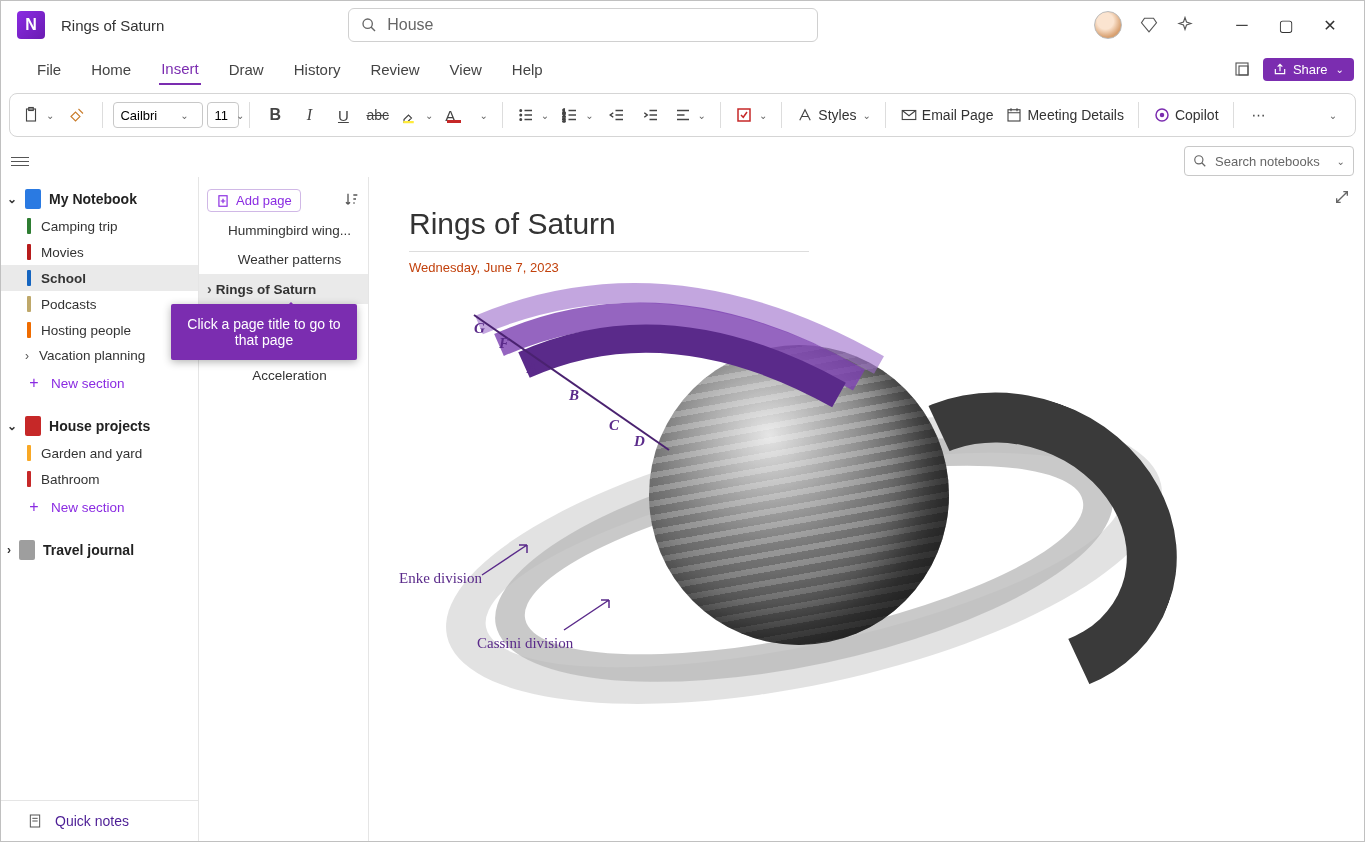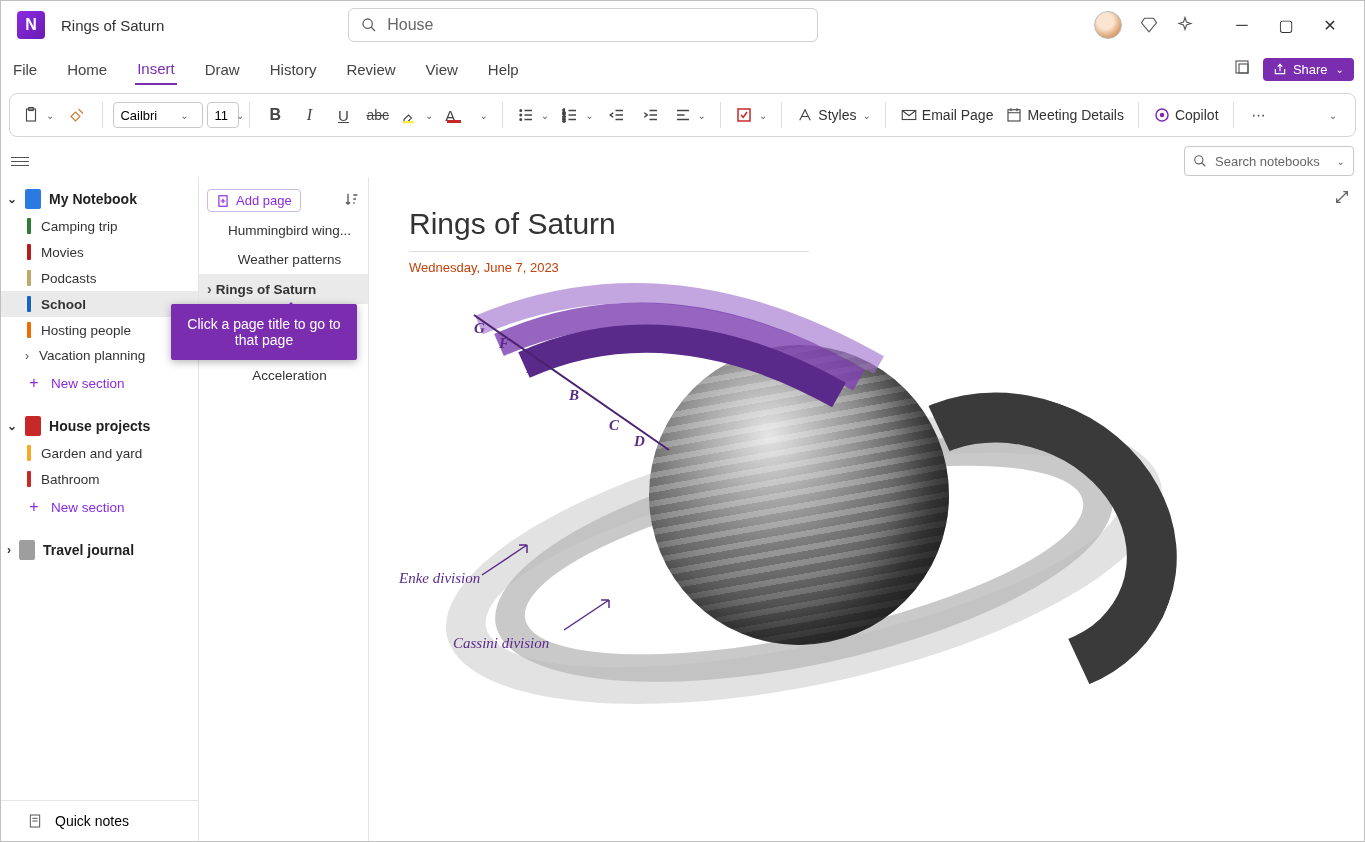--- a/index.html
+++ b/index.html
@@ -10,24 +10,24 @@
 .app-icon { width: 28px; height: 28px; background: linear-gradient(135deg, #8a2be2, #6a1bb2); border-radius: 4px; display: flex; align-items: center; justify-content: center; color: #fff; font-weight: bold; font-size: 16px; margin-right: 16px; margin-left: 8px; }
 .page-title { font-size: 15px; color: #333; }
 .searchbox { margin-left: auto; margin-right: auto; width: 470px; height: 34px; border: 1px solid #d0d0d0; border-radius: 6px; display: flex; align-items: center; padding: 0 12px; color: #666; gap: 10px; position: relative; left: -40px; }
 .title-actions { display: flex; align-items: center; gap: 18px; margin-left: 12px; margin-right: 4px; }
 .avatar { width: 28px; height: 28px; border-radius: 50%; background: radial-gradient(circle at 40% 35%, #fbe4d0 35%, #d8a070 70%); border: 1px solid #bbb; }
 .title-icon { width: 18px; height: 18px; color: #555; display: flex; align-items: center; justify-content: center; }
 .win-btns { display: flex; gap: 0; margin-left: 8px; }
 .win-btn { width: 44px; height: 32px; display: flex; align-items: center; justify-content: center; color: #333; }
 
 
-.menu-tabs { height: 40px; display: flex; align-items: center; padding: 0 10px; gap: 26px; border-bottom: none; }
+.menu-tabs { height: 40px; display: flex; align-items: center; padding: 0 10px; gap: 26px; border-bottom: none; margin-left: 24px; }
 .menu-tab { font-size: 15px; color: #444; padding: 6px 2px; }
 .menu-tab.active { color: #7b2db0; border-bottom: 2px solid #7b2db0; }
-.menu-right { margin-left: auto; display: flex; gap: 12px; }
+.menu-right { margin-left: auto; display: flex; align-items: center; gap: 12px; }
 .share-btn { background: #7b2db0; color: #fff; border-radius: 4px; padding: 4px 10px; display: flex; align-items: center; gap: 6px; font-size: 13px; }
 
 
 .ribbon-wrap { padding: 4px 8px 8px 8px; }
 .ribbon { border: 1px solid #d5d5d5; border-radius: 8px; height: 44px; display: flex; align-items: center; padding: 0 8px; gap: 4px; overflow: hidden; }
 .r-btn { display: flex; align-items: center; justify-content: center; height: 30px; min-width: 30px; padding: 0 4px; color: #444; border-radius: 4px; gap: 4px; font-size: 14px; }
 .r-btn svg, .r-btn .glyph { width: 18px; height: 18px; }
 .r-sep { width: 1px; height: 26px; background: #ddd; margin: 0 6px; }
 .r-input { height: 26px; border: 1px solid #c8c8c8; border-radius: 4px; background: #fff; font-size: 13px; padding: 0 6px; display: flex; align-items: center; gap: 6px; }
 .font-name { width: 90px; gap: 21px; }
@@ -48,21 +48,21 @@
 .nb-header .chev2 { font-size: 12px; color: #333; }
 .nb-icon { width: 16px; height: 20px; border-radius: 2px; }
 .nb-blue { background: #2a7ae2; }
 .nb-red { background: #c62828; }
 .nb-gray { background: #9e9e9e; }
 .section { display: flex; align-items: center; gap: 10px; padding: 5px 8px 5px 26px; font-size: 13.5px; color: #333; }
 .section .bar { width: 4px; height: 16px; border-radius: 1px; }
 .section.selected { background: #eaeaea; font-weight:600;}
 .new-section { display: flex; align-items: center; gap: 10px; padding: 6px 8px 6px 26px; font-size: 13.5px; color: #8a2be2; }
 .plus { color: #8a2be2; font-size: 16px; width: 14px; text-align: center; }
-.quick-notes { margin-top: auto; border-top: 1px solid #e5e5e5; padding: 12px 10px 12px 26px; display:flex; align-items:center; gap:12px; font-size:14px; color:#000000; }
+.quick-notes { margin-top: auto; border-top: 1px solid #e5e5e5; padding: 12px 10px 12px 26px; display:flex; align-items:center; gap:12px; font-size:14px; color:#4c1d95; }
 
 .pagelist { width: 170px; border-right: 1px solid #e5e5e5; padding-top: 8px; position: relative; }
 .pagelist-top { display: flex; align-items: center; gap: 10px; padding: 4px 8px; }
 .add-page { border: 1px solid #d0b8e6; border-radius: 4px; padding: 3px 8px; display: flex; align-items: center; gap: 6px; font-size: 13px; color: #8a2be2; }
 .sort-icon { margin-left: auto; color: #555; }
 .page-item { padding: 7px 8px 7px 20px; font-size: 13.5px; color: #333; white-space: nowrap; overflow: hidden; text-overflow: ellipsis; text-align: center; }
 .page-item.selected { background: #eaeaea; font-weight:600; display:flex; align-items:center; gap:4px; padding-left:8px;}
 .page-item.selected::before { content:"›"; color:#555; font-size:14px; }
 .tooltip { position: absolute; left: -28px; top: 127px; background: #7b2db0; color: #fff; padding: 12px 14px; font-size: 14px; width: 186px; text-align: center; border-radius: 2px; z-index: 5; box-shadow: 0 2px 8px rgba(0,0,0,0.3);}
 .tooltip::before { content: ""; position: absolute; top: -12px; left: 110px; border: 10px solid transparent; border-bottom-color: #7b2db0; }
@@ -74,21 +74,21 @@
 .expand { position:absolute; top:12px; right:14px; color:#666;}
 .saturn-container { position:relative; margin-top:30px; width:780px; height:460px;}
 .planet{position:absolute;left:240px;top:40px;width:300px;height:300px;border-radius:50%;background:radial-gradient(circle at 40% 30%, #e8e8e8, #888 40%, #555 70%, #333);box-shadow:inset -30px -20px 40px rgba(0,0,0,0.5);}
 .planet::after{content:"";position:absolute;inset:0;border-radius:50%;background:repeating-linear-gradient(170deg,rgba(255,255,255,0.15) 0 6px,rgba(0,0,0,0.1) 6px 14px);mix-blend-mode:overlay;}
 .ring{position:absolute;border-radius:50%;border-style:solid;transform:rotate(-12deg);}
 .ring.outer{left:30px;top:130px;width:730px;height:250px;border-width:40px;border-color:#d5d5d5;opacity:0.7;}
 .ring.mid{left:80px;top:150px;width:630px;height:210px;border-width:30px;border-color:#bbb;opacity:0.8;}
 .ring.dark{left:430px;top:90px;width:340px;height:300px;border-width:50px;border-color:#3a3a3a;border-left-color:transparent;border-bottom-color:transparent;transform:rotate(20deg);}
 .arc{position:absolute;left:60px;top:-30px;width:420px;height:220px;}
 .arc svg{width:100%;height:100%;}
-.hand-label{position:absolute;font-family:"Segoe Script",cursive;font-style:italic;color:#5a2a8a;font-size:15px;}
+.hand-label{position:absolute;font-family:"Segoe Script",cursive;color:#5a2a8a;font-size:15px;}
 .ring-letter{position:absolute;font-family:"Segoe Script",cursive;font-style:italic;color:#5a2a8a;font-size:15px;font-weight:600;}
 .arrow{position:absolute;width:60px;height:40px;}
 </style>
 </head>
 <body>
 
 <div class="titlebar">
   <div class="app-icon">N</div>
   <div class="page-title">Rings of Saturn</div>
   <div class="searchbox">
@@ -315,27 +315,27 @@
       <span>My Notebook</span>
     </div>
     <div class="section">
         <span class="bar" style="background:#2e7d32"></span>
         <span>Camping trip</span>
       </div>
     <div class="section">
         <span class="bar" style="background:#b71c1c"></span>
         <span>Movies</span>
       </div>
-    <div class="section">
-        <span class="bar" style="background:#bfa86a"></span>
-        <span>Podcasts</span>
-      </div>
     <div class="section selected">
         <span class="bar" style="background:#1565c0"></span>
         <span>School</span>
+      </div>
+    <div class="section">
+        <span class="bar" style="background:#bfa86a"></span>
+        <span>Podcasts</span>
       </div>
     <div class="section">
         <span class="bar" style="background:#ef6c00"></span>
         <span>Hosting people</span>
       </div>
     <div class="section">
         <span style="width:4px"></span>
         <span style="color:#555;font-size:12px;margin-left:-16px">›</span>
         <span>Vacation planning</span>
       </div>
@@ -438,20 +438,20 @@
       <span class="ring-letter" style="left:118px;top:55px">A</span>
       <span class="ring-letter" style="left:160px;top:82px">B</span>
       <span class="ring-letter" style="left:200px;top:112px">C</span>
       <span class="ring-letter" style="left:225px;top:128px">D</span>
 
       <span class="hand-label" style="left:-10px;top:265px">Enke division</span>
       <svg class="arrow" style="left:68px;top:235px" viewBox="0 0 60 40">
           <path d="M5 35 L50 5 M50 5 l-8 0 M50 5 l0 8" fill="none" stroke="#5a2a8a" stroke-width="1.5"></path>
         </svg>
 
-      <span class="hand-label" style="left:44px;top:330px">Cassini division</span>
+      <span class="hand-label" style="left:68px;top:330px">Cassini division</span>
       <svg class="arrow" style="left:150px;top:290px" viewBox="0 0 60 40">
           <path d="M5 35 L50 5 M50 5 l-8 0 M50 5 l0 8" fill="none" stroke="#5a2a8a" stroke-width="1.5"></path>
         </svg>
     </div>
   </div>
 
 </div>
 
 </body></html>

